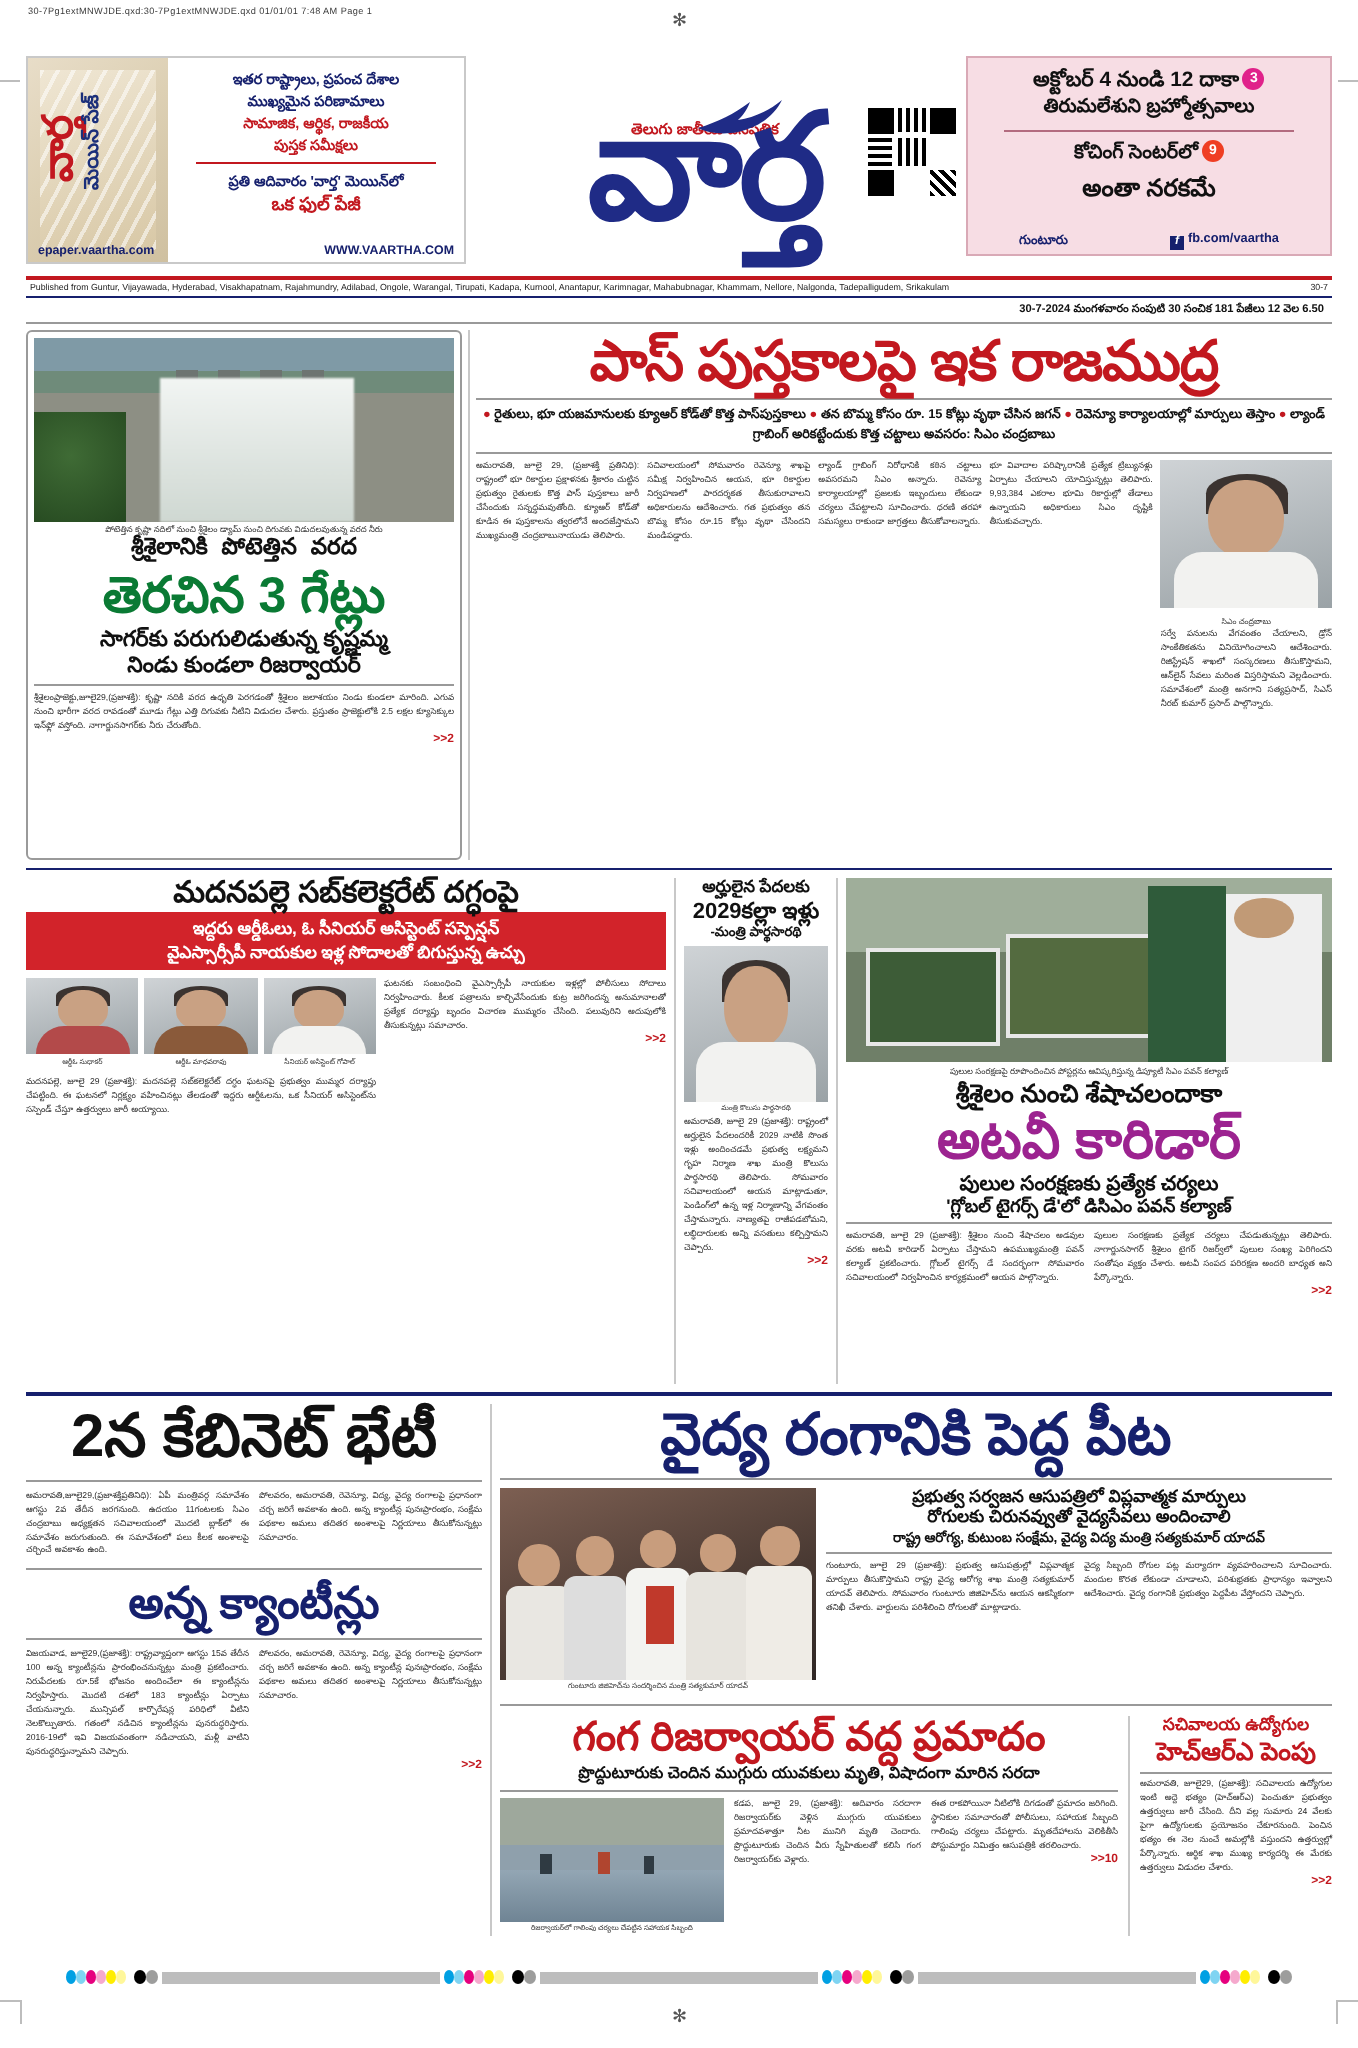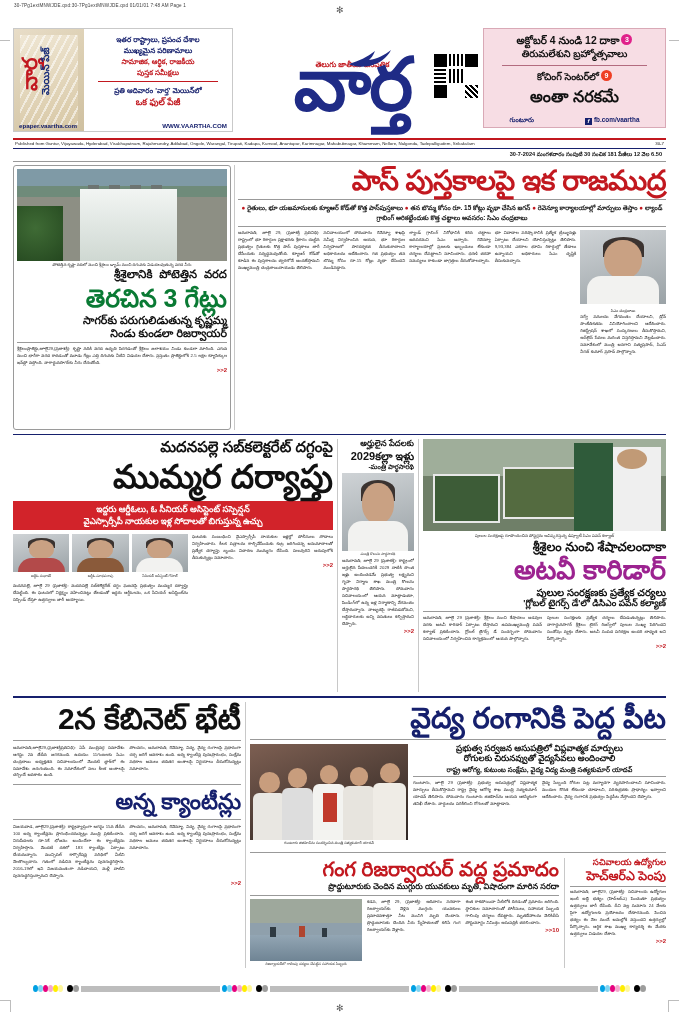--- a/index.html
+++ b/index.html
@@ -99,21 +99,21 @@
   .ph.people .h{position:absolute;border-radius:50%;background:#c89d7d;}
   .ph.people .b{position:absolute;border-radius:6px 6px 0 0;background:#e9e7e2;}
   .ph.portrait{background:linear-gradient(165deg,#cfd3d6,#9aa2a6);}
   .ph.portrait .face{position:absolute;left:28%;top:14%;width:44%;height:52%;border-radius:48%;background:#c9a183;}
   .ph.portrait .hair{position:absolute;left:26%;top:10%;width:48%;height:26%;border-radius:50% 50% 0 0;background:#3b3330;}
   .ph.portrait .shirt{position:absolute;left:8%;top:62%;width:84%;height:40%;border-radius:14px 14px 0 0;background:#f2f2f0;}
   .ph.river{background:linear-gradient(180deg,#9ea89c 0 38%,#8fa0ac 38% 100%);}
   .ph.forest{background:linear-gradient(180deg,#9fae9a 0 40%,#6f7f68 40% 100%);}
 
   
-  .hl{font-weight:bold;text-align:right;line-height:1.12;}
+  .hl{font-weight:bold;text-align:center;line-height:1.12;}
   .hl-red{color:#c2181f;}
   .hl-blue{color:#16206d;}
   .hl-green{color:#0a7a34;}
   .hl-purple{color:#9c2390;}
   .hl-black{color:#111;}
   .redband{background:#d2232a;color:#fff;font-weight:bold;text-align:center;
      padding:3px 4px;line-height:1.35;}
   .bullets{font-size:6.4px;font-weight:bold;line-height:1.55;text-align:center;color:#111;}
   .dot{color:#c2181f;font-weight:bold;}
 
@@ -169,21 +169,21 @@
 
       <div class="ad-box">
         <div class="ad-line">
           <span>అక్టోబర్ 4 నుండి 12 దాకా</span><span class="ad-badge">3</span>
         </div>
         <div class="ad-line sm">తిరుమలేశుని బ్రహ్మోత్సవాలు</div>
         <div class="ad-rule"></div>
         <div class="ad-line sm">
           <span>కోచింగ్ సెంటర్‌లో</span><span class="ad-badge orange">9</span>
         </div>
-        <div class="ad-line" style="font-size:16px;margin-top:2px;">అంతా నరకమే</div>
+        <div class="ad-line" style="font-size:12px;margin-top:2px;">అంతా నరకమే</div>
         <div class="ad-foot">
           <span>గుంటూరు</span>
           <span><i class="fb">f</i><span>fb.com/vaartha</span></span>
         </div>
       </div>
     </div>
 
     <div class="mh-red"></div>
     <div class="mh-strip">
       <span>Published from Guntur, Vijayawada, Hyderabad, Visakhapatnam, Rajahmundry, Adilabad, Ongole, Warangal, Tirupati, Kadapa, Kurnool, Anantapur, Karimnagar, Mahabubnagar, Khammam, Nellore, Nalgonda, Tadepalligudem, Srikakulam</span>
@@ -250,21 +250,20 @@
         </div>
       </div>
     </div>
 
     <div class="hr-dark" style="margin:4px 0 4px;"></div>
 
     <div style="display:flex;height:253px;">
 
       <div style="width:320px;">
         <div class="hl hl-black" style="font-size:15px;">మదనపల్లె సబ్‌కలెక్టరేట్ దగ్ధంపై</div>
-        <div class="hl hl-black" style="font-size:33px;margin:3px 0 5px;">ముమ్మర దర్యాప్తు</div>
         <div class="redband">
           <div style="font-size:8.6px;">ఇద్దరు ఆర్డీఓలు, ఓ సీనియర్ అసిస్టెంట్ సస్పెన్షన్</div>
           <div style="font-size:8.6px;font-family:Liberation Serif, serif;">వైఎస్సార్సీపీ నాయకుల ఇళ్ల సోదాలతో బిగుస్తున్న ఉచ్చు</div>
         </div>
         <div style="display:flex;gap:4px;margin-top:4px;">
           <div style="width:175px;">
             <div class="thumb-row">
               <div class="thumb">
                 <div class="ph portrait">
                     <div class="hair"></div>

